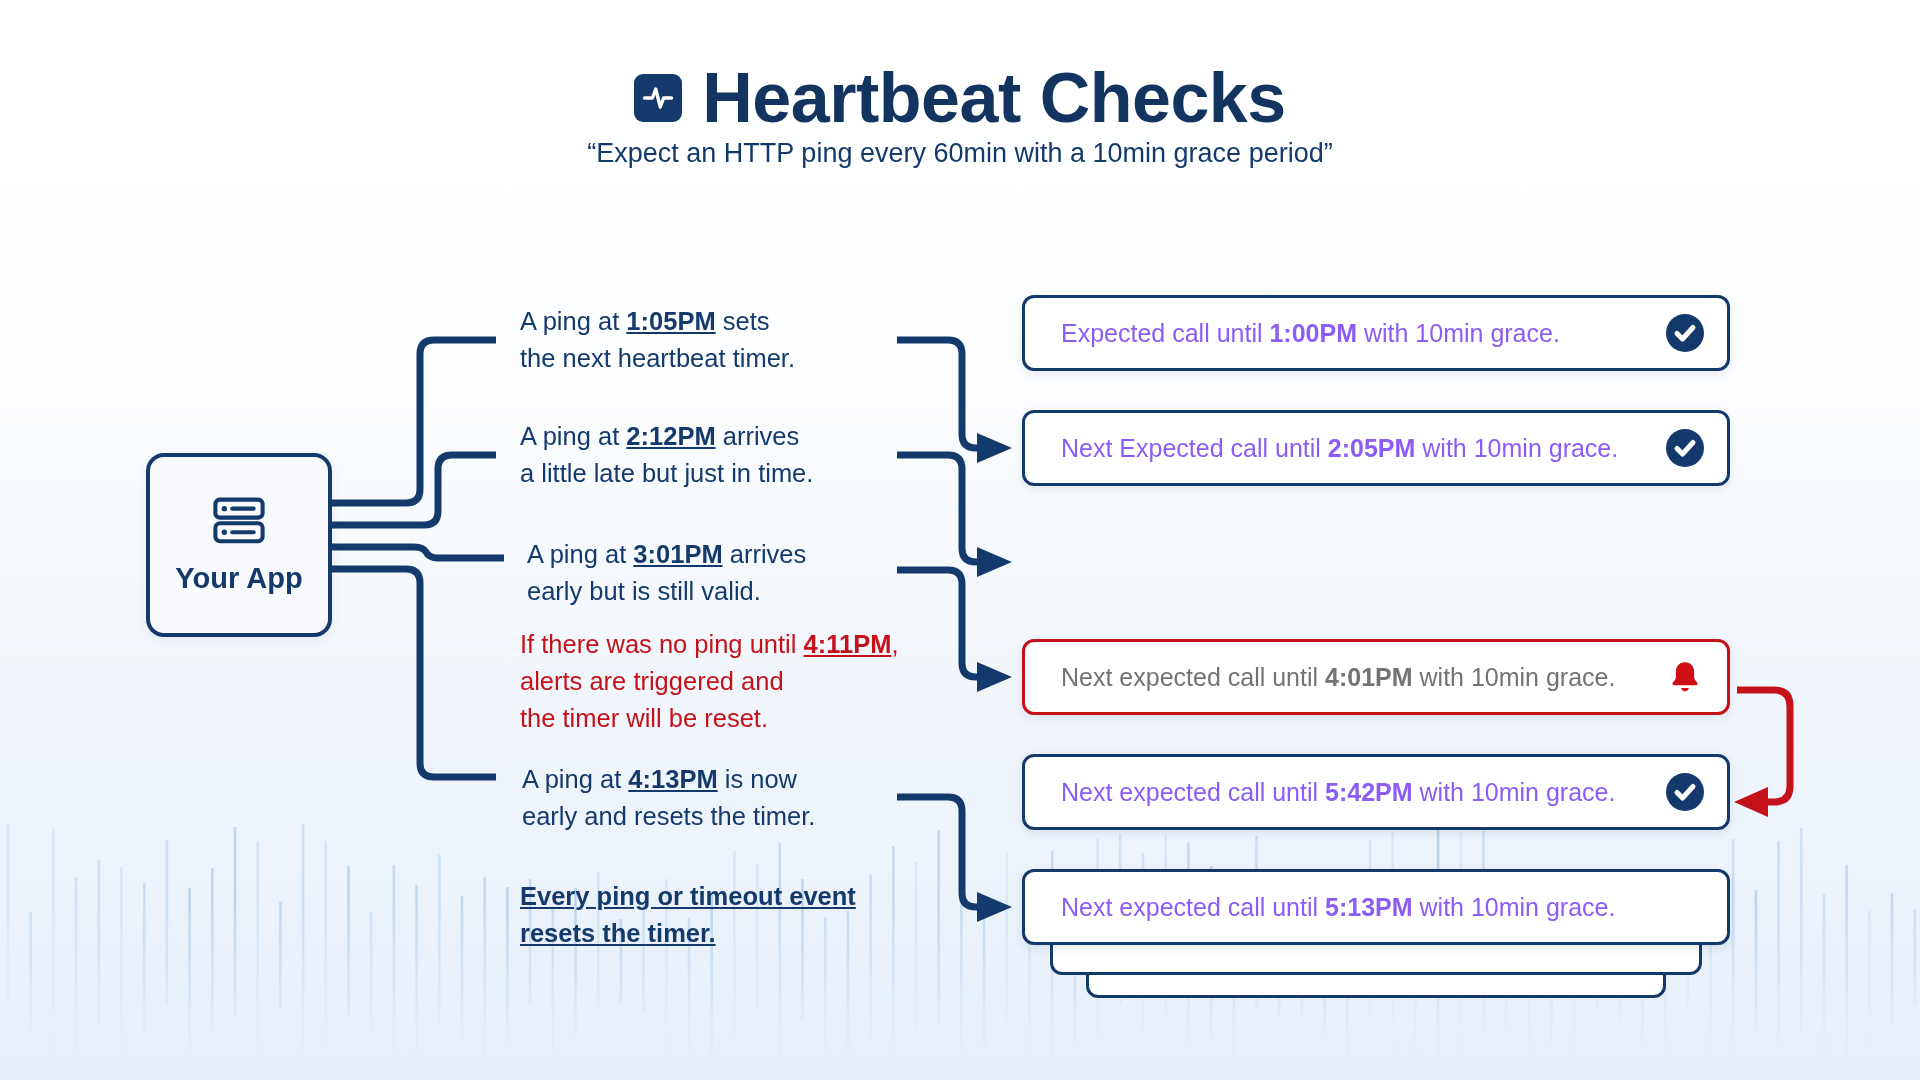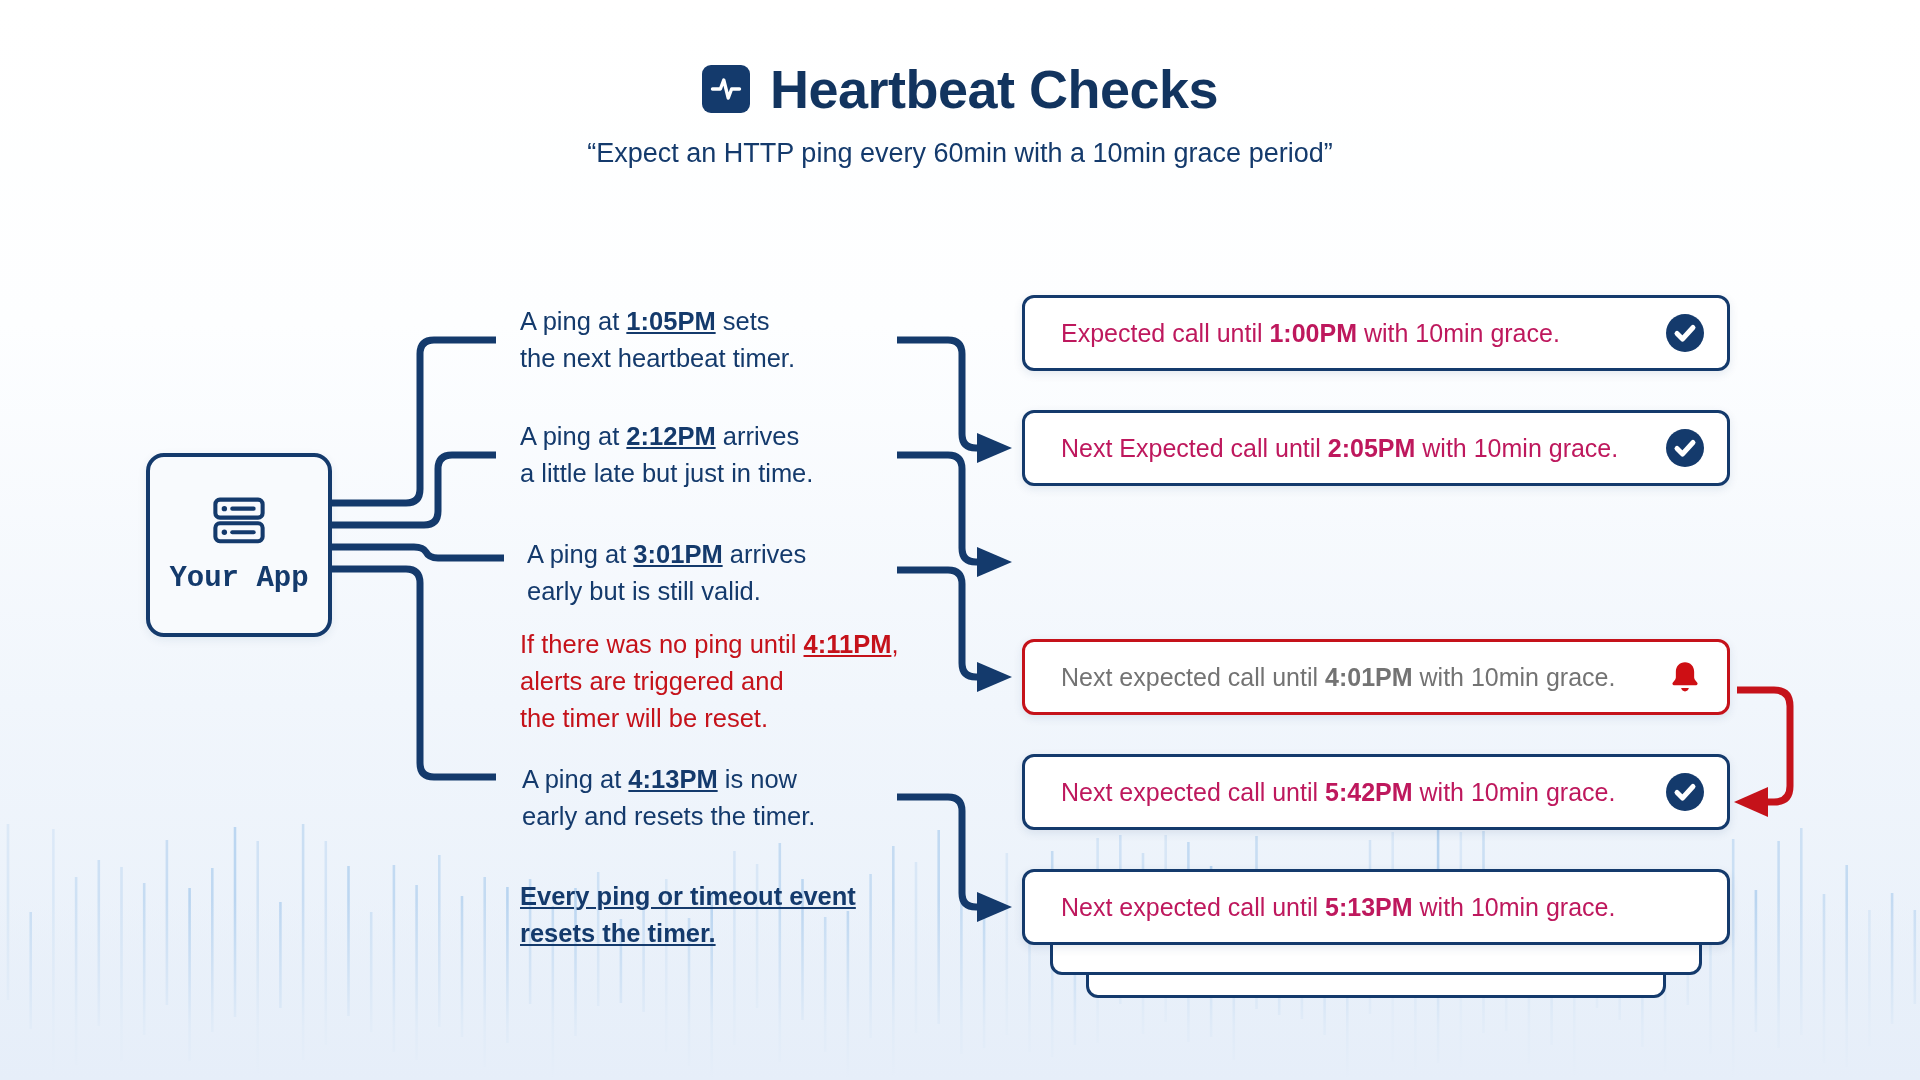--- a/index.html
+++ b/index.html
@@ -7,38 +7,38 @@
     position:relative;width:1920px;height:1080px;overflow:hidden;
     background:linear-gradient(180deg,#ffffff 0%,#fdfeff 30%,#f1f6fc 65%,#e7eff9 100%);
     font-family:"Liberation Sans",sans-serif;color:#143A6C;
   }
   svg.layer{position:absolute;left:0;top:0;width:1920px;height:1080px;pointer-events:none;}
   .bg-fade{position:absolute;left:0;top:900px;width:1920px;height:180px;pointer-events:none;
     background:linear-gradient(180deg,rgba(235,242,250,0) 0%,rgba(231,239,249,.85) 70%,rgba(230,238,249,1) 100%);}
   
   .title-row{position:absolute;left:0;top:58px;width:1920px;display:flex;justify-content:center;align-items:center;gap:20px;}
   .title-icon{width:48px;height:48px;background:#143A6C;border-radius:9px;display:flex;align-items:center;justify-content:center;}
-  h1{margin:0;font-size:54px;font-weight:700;letter-spacing:-.5px;color:#12345f;}
+  h1{margin:0;font-size:70px;font-weight:700;letter-spacing:-.5px;color:#12345f;}
   .subtitle{position:absolute;left:0;top:138px;width:1920px;text-align:center;font-size:27px;color:#143A6C;}
   
   .app-node{position:absolute;left:146px;top:453px;width:186px;height:184px;background:#f8fafd;
     border:4px solid #143A6C;border-radius:18px;box-sizing:border-box;
     display:flex;flex-direction:column;align-items:center;justify-content:center;gap:12px;
     box-shadow:0 3px 10px rgba(20,58,108,.08);}
-  .app-label{font-size:29px;font-weight:700;font-family:Liberation Mono, monospace;}
+  .app-label{font-size:29px;font-weight:700;}
   
   .ann{position:absolute;font-size:25.5px;line-height:37px;white-space:pre-line;color:#143A6C;}
   .ann .b{font-weight:700;text-decoration:underline;}
   .a1{left:520px;top:303px}.a2{left:520px;top:418px}.a3{left:527px;top:536px}
   .a4{left:520px;top:626px;color:#C5121A}.a5{left:522px;top:761px}.a6{left:520px;top:878px;font-weight:700;}
   
   .sbox{position:absolute;left:1022px;width:708px;height:76px;background:#ffffff;border:3px solid #143A6C;
     border-radius:12px;box-sizing:border-box;display:flex;align-items:center;padding:0 22px 0 36px;
     box-shadow:0 3px 10px rgba(20,58,108,.10);}
-  .sbox-text{font-size:25px;color:#be185d;flex:1;white-space:pre-line;}
+  .sbox-text{font-size:25px;color:#8b5cf6;flex:1;white-space:pre-line;}
   .sbox-text .b{font-weight:700;}
   .b1{top:295px}.b2{top:410px}.b3{top:524px}.b5{top:754px}.b6{top:869px}
   .b4{top:639px;border-color:#C5121A;}
   .b4 .sbox-text{color:#737373;}
   .icon-slot{width:40px;height:40px;margin-left:12px;flex:none;display:flex;align-items:center;justify-content:center;}
   .stack-card{position:absolute;background:#ffffff;border:3px solid #143A6C;border-radius:12px;box-sizing:border-box;}
   .sc1{left:1050px;top:903px;width:652px;height:72px;}
   .sc2{left:1086px;top:925px;width:580px;height:73px;}
 </style>
 </head>

